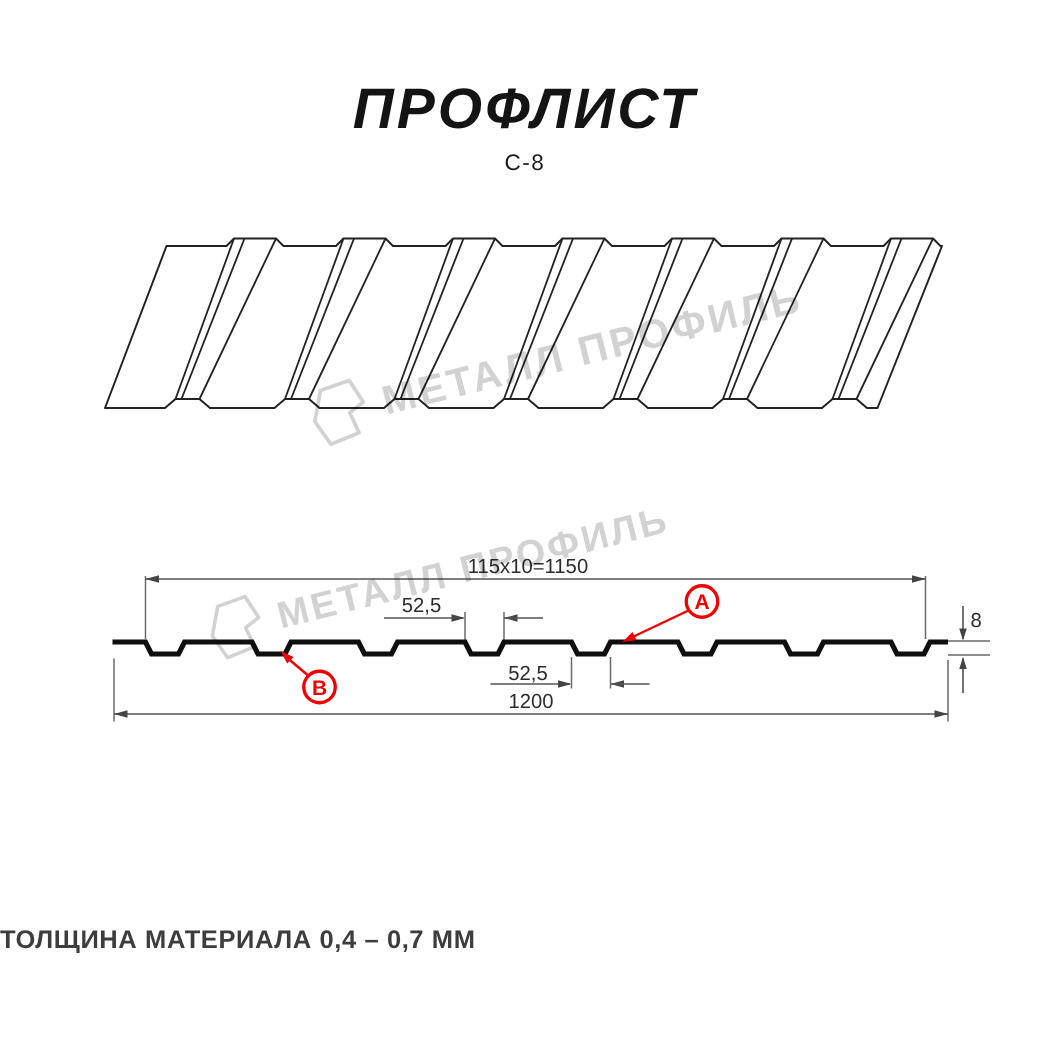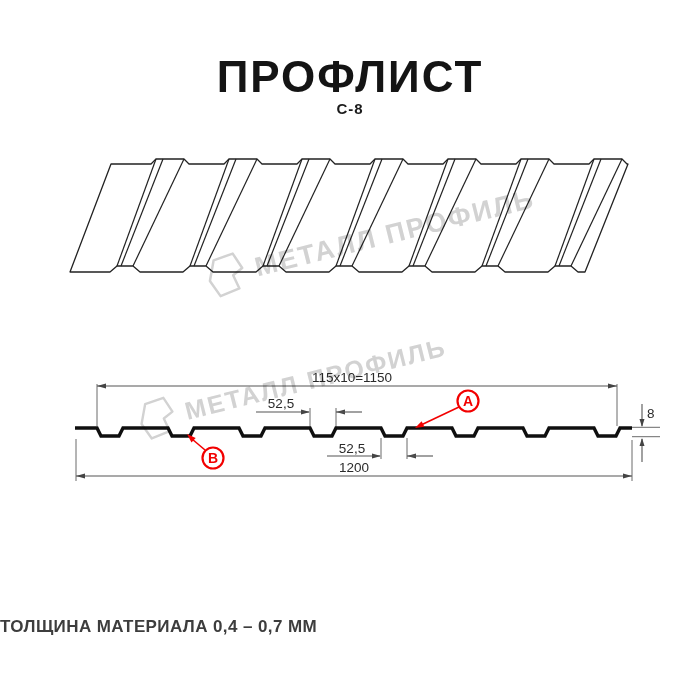--- a/index.html
+++ b/index.html
@@ -2,25 +2,25 @@
 <html><head>
 <meta charset="utf-8">
 <style>
   html,body{margin:0;padding:0;background:#fff;}
   .stage{
     position:relative;width:700px;height:700px;background:#ffffff;
     font-family:"Liberation Sans", sans-serif;overflow:hidden;
   }
   .title{
     position:absolute;left:0;top:52px;width:700px;text-align:center;
-    font-size:44px;font-weight:700;letter-spacing:2px;color:#141414;
+    font-size:38px;font-weight:700;letter-spacing:2px;color:#141414;font-style:italic;
   }
   .subtitle{
     position:absolute;left:0;top:100px;width:700px;text-align:center;
-    font-size:15px;font-weight:700;letter-spacing:1px;color:#1a1a1a;
+    font-size:15px;font-weight:400;letter-spacing:1px;color:#1a1a1a;
   }
   .footer-note{
     position:absolute;left:0;top:617px;width:700px;
     font-size:17px;font-weight:700;letter-spacing:0.4px;color:#3d3d3d;
   }
   .drawing-svg{position:absolute;left:0;top:0;}
   .watermark{
     position:absolute;display:flex;align-items:center;gap:9px;
     mix-blend-mode:multiply;pointer-events:none;white-space:nowrap;
     transform-origin:left center;color:#d2d2d2;font-weight:700;

